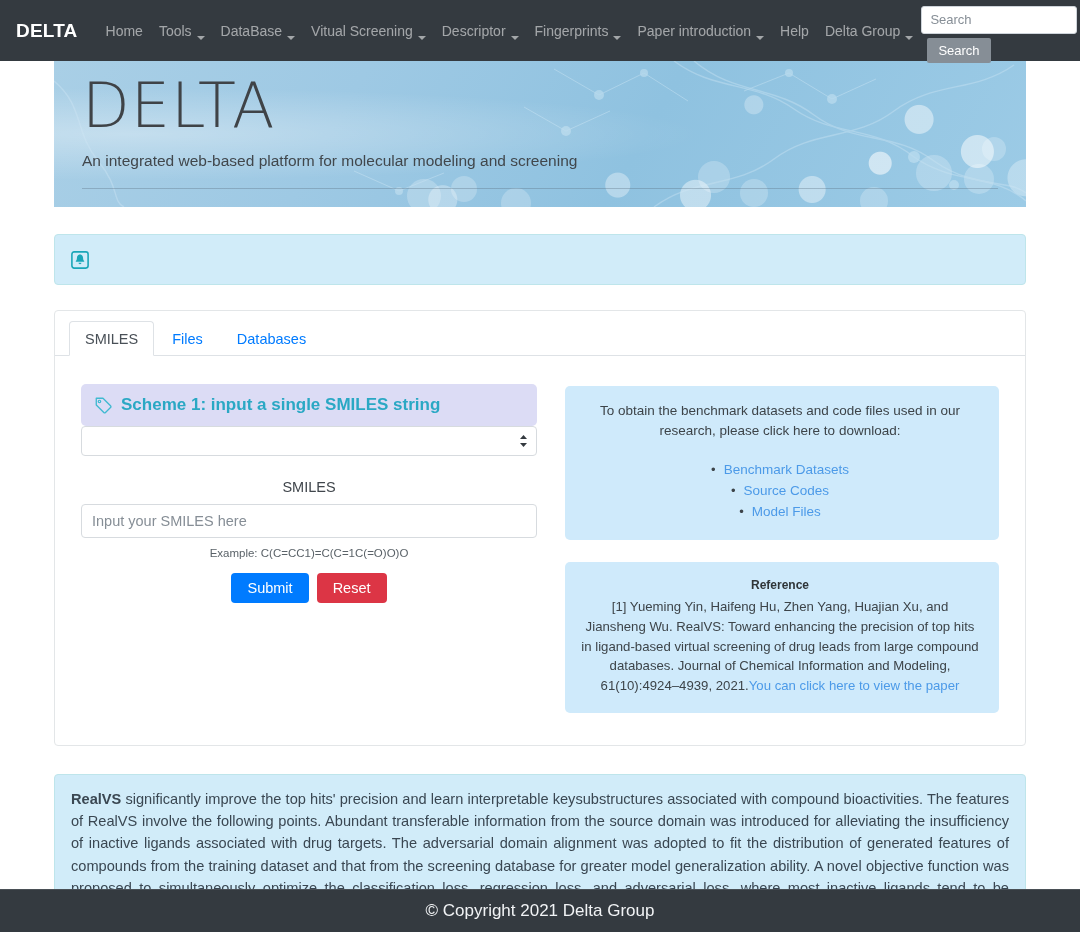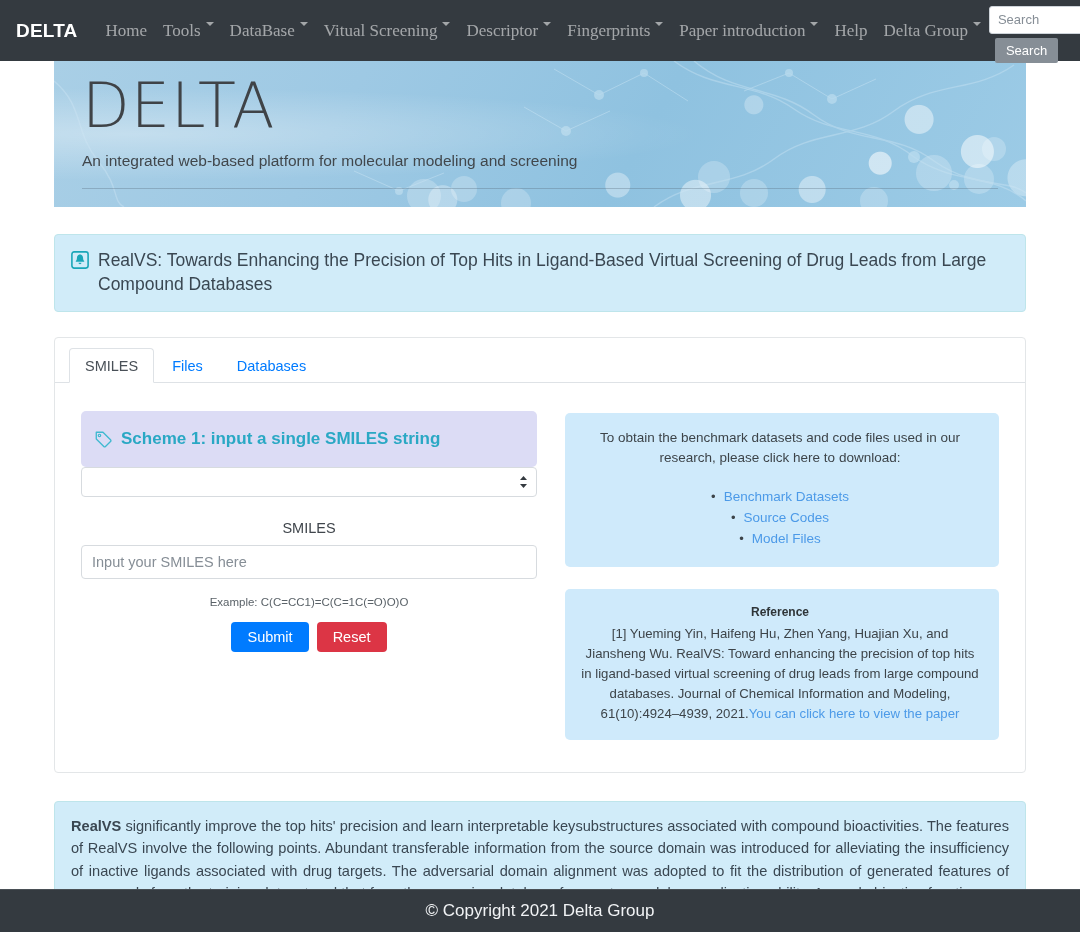--- a/index.html
+++ b/index.html
@@ -27,28 +27,27 @@
     color: #ffffff;
     font-size: 19px;
     font-weight: bold;
     letter-spacing: .2px;
     margin-right: 20px;
     white-space: nowrap;
   }
   .nav-links { display: flex; align-items: center; flex: 0 0 auto; }
   .nav-item {
     color: rgba(255,255,255,.55);
-    font-size: 17px;
+    font-size: 14px;
     padding: 4px 8px;
     white-space: nowrap;
     display: flex;
-    align-items: flex-start;
+    align-items: flex-end;
     gap: 5px;
     cursor: pointer;
-    font-family: Liberation Serif, serif;
   }
   .caret {
     width: 0; height: 0;
     border-left: 4px solid transparent;
     border-right: 4px solid transparent;
     border-top: 4px solid rgba(255,255,255,.55);
     display: inline-block;
     position: relative;
     top: 1px;
   }
@@ -196,21 +195,21 @@
     display: flex;
     padding: 28px 26px 32px 26px;
     gap: 28px;
   }
   .col-left { width: 456px; flex: 0 0 456px; }
   .col-right { flex: 1 1 auto; padding-top: 2px; }
 
   .scheme-badge {
     background: #dcdcf5;
     border-radius: 5px;
-    padding: 18px 14px;
+    padding: 11px 14px;
     display: flex;
     align-items: center;
     gap: 9px;
     color: #2aa8c4;
     font-size: 17px;
     font-weight: bold;
   }
 
   .field-label {
     text-align: center;
@@ -254,21 +253,21 @@
     color: #8b5cf6;
     padding: 16px 10px;
     outline: none;
   }
   .form-input::placeholder { color: #868e96; }
 
   .example-text {
     text-align: center;
     font-size: 11.5px;
     color: #5a6268;
-    margin-top: 17px;
+    margin-top: 9px;
   }
 
   .btn-row {
     display: flex;
     justify-content: center;
     gap: 8px;
     margin-top: 14px;
   }
   .btn {
     border: none;
@@ -440,21 +439,20 @@
       </div>
       <div class="hero-rule"></div>
     </div>
 
     <div class="title-alert">
       <svg class="bell-icon" width="18" height="18" viewBox="0 0 16 16">
         <rect x="0.8" y="0.8" width="14.4" height="14.4" rx="2" fill="none" stroke="#19a6b8" stroke-width="1.4"></rect>
         <path d="M8 3.2c-1.6 0-2.7 1.2-2.7 2.8 0 2.1-0.8 2.6-1.1 3 -0.15 0.2 0 0.5 0.3 0.5h7c0.3 0 0.45-0.3 0.3-0.5 -0.3-0.4-1.1-0.9-1.1-3C10.7 4.4 9.6 3.2 8 3.2z" fill="#19a6b8"></path>
         <path d="M6.7 10.4h2.6c0 0.72-0.58 1.3-1.3 1.3S6.7 11.12 6.7 10.4z" fill="#19a6b8"></path>
       </svg>
-      <span>RealVS: Towards Enhancing the Precision of Top Hits in Ligand-Based Virtual Screening of Drug Leads from Large Compound Databases</span>
     </div>
 
     <div class="tab-card">
       <div class="tabs">
         <div class="tab active">
           <span>SMILES</span>
         </div>
         <div class="tab">
           <span>Files</span>
         </div>

